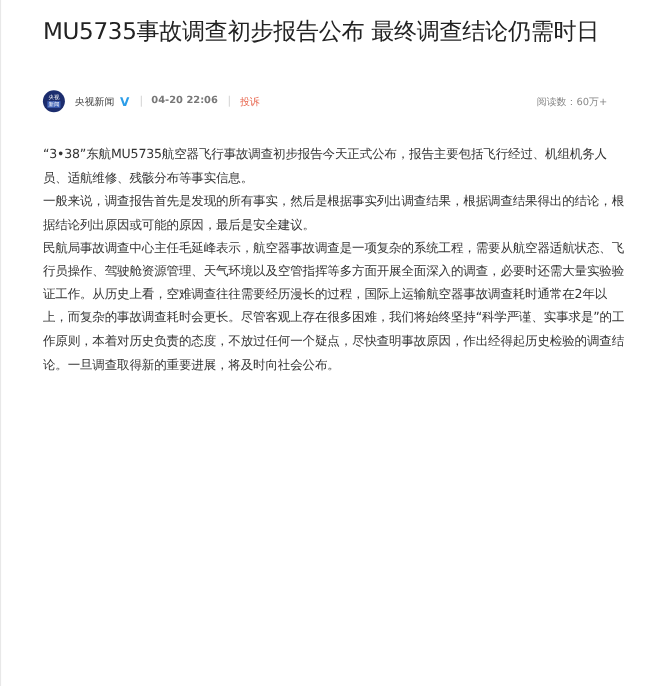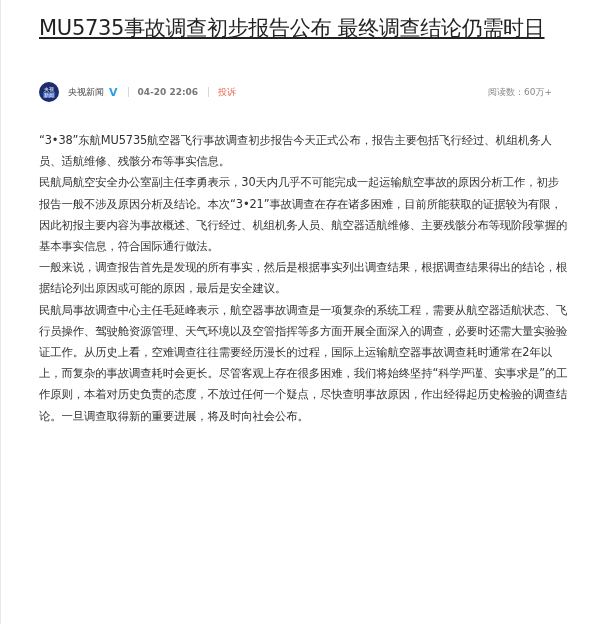--- a/index.html
+++ b/index.html
@@ -26,21 +26,20 @@
     position: absolute;
     left: 38px;
     top: 14px;
     width: 540px;
     font-size: 21px;
     line-height: 29px;
     color: #222222;
     font-weight: normal;
     margin: 0;
     letter-spacing: -0.3px;
-    text-decoration: underline;
   }
   .meta {
     position: absolute;
     left: 38px;
     top: 82px;
     width: 538px;
     height: 20px;
     display: flex;
     align-items: center;
     font-size: 9px;
@@ -112,17 +111,16 @@
     <span class="vbadge">V</span>
     <span class="sep"></span>
     <span class="time">04-20 22:06</span>
     <span class="sep"></span>
     <span class="report">投诉</span>
     <span class="reads">阅读数：60万+</span>
   </div>
 
   <div class="content">
     <p>“3•38”东航MU5735航空器飞行事故调查初步报告今天正式公布，报告主要包括飞行经过、机组机务人员、适航维修、残骸分布等事实信息。</p>
-    <p>民航局航空安全办公室副主任李勇表示，30天内几乎不可能完成一起运输航空事故的原因分析工作，初步报告一般不涉及原因分析及结论。本次“3•21”事故调查在存在诸多困难，目前所能获取的证据较为有限，因此初报主要内容为事故概述、飞行经过、机组机务人员、航空器适航维修、主要残骸分布等现阶段掌握的基本事实信息，符合国际通行做法。</p>
     <p>一般来说，调查报告首先是发现的所有事实，然后是根据事实列出调查结果，根据调查结果得出的结论，根据结论列出原因或可能的原因，最后是安全建议。</p>
     <p>民航局事故调查中心主任毛延峰表示，航空器事故调查是一项复杂的系统工程，需要从航空器适航状态、飞行员操作、驾驶舱资源管理、天气环境以及空管指挥等多方面开展全面深入的调查，必要时还需大量实验验证工作。从历史上看，空难调查往往需要经历漫长的过程，国际上运输航空器事故调查耗时通常在2年以上，而复杂的事故调查耗时会更长。尽管客观上存在很多困难，我们将始终坚持“科学严谨、实事求是”的工作原则，本着对历史负责的态度，不放过任何一个疑点，尽快查明事故原因，作出经得起历史检验的调查结论。一旦调查取得新的重要进展，将及时向社会公布。</p>
   </div>
 </div>
 
 </body></html>

